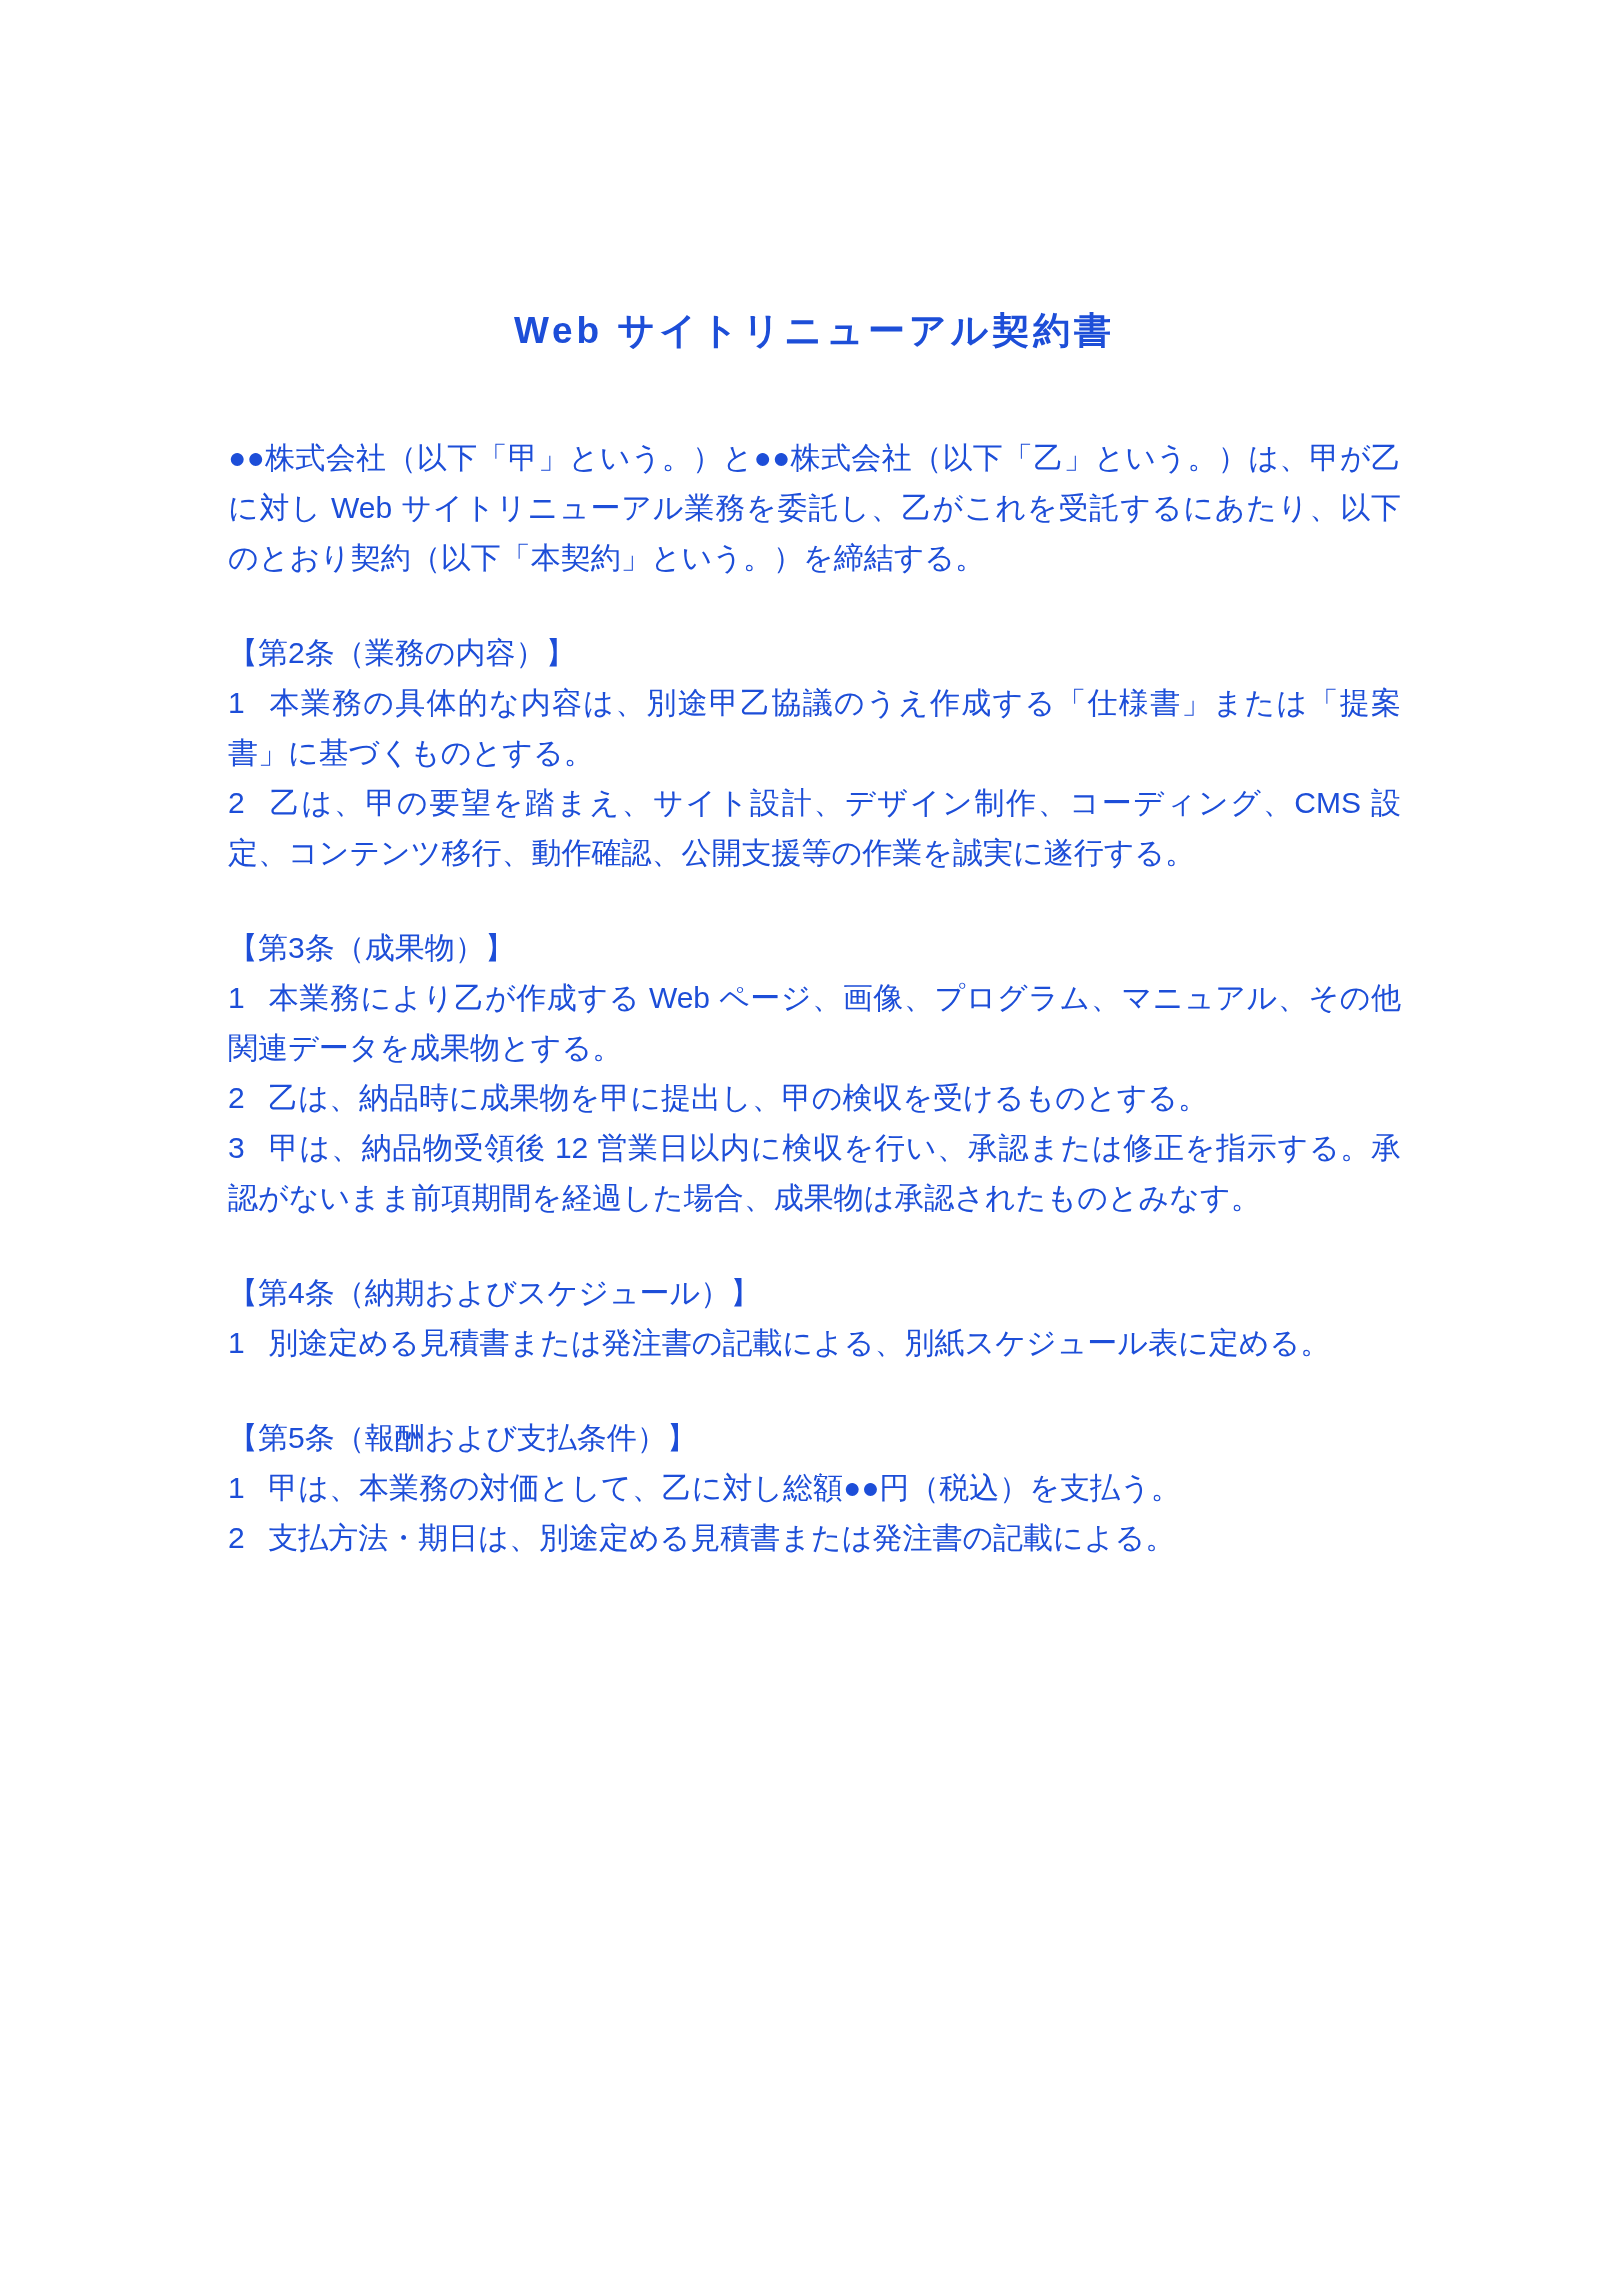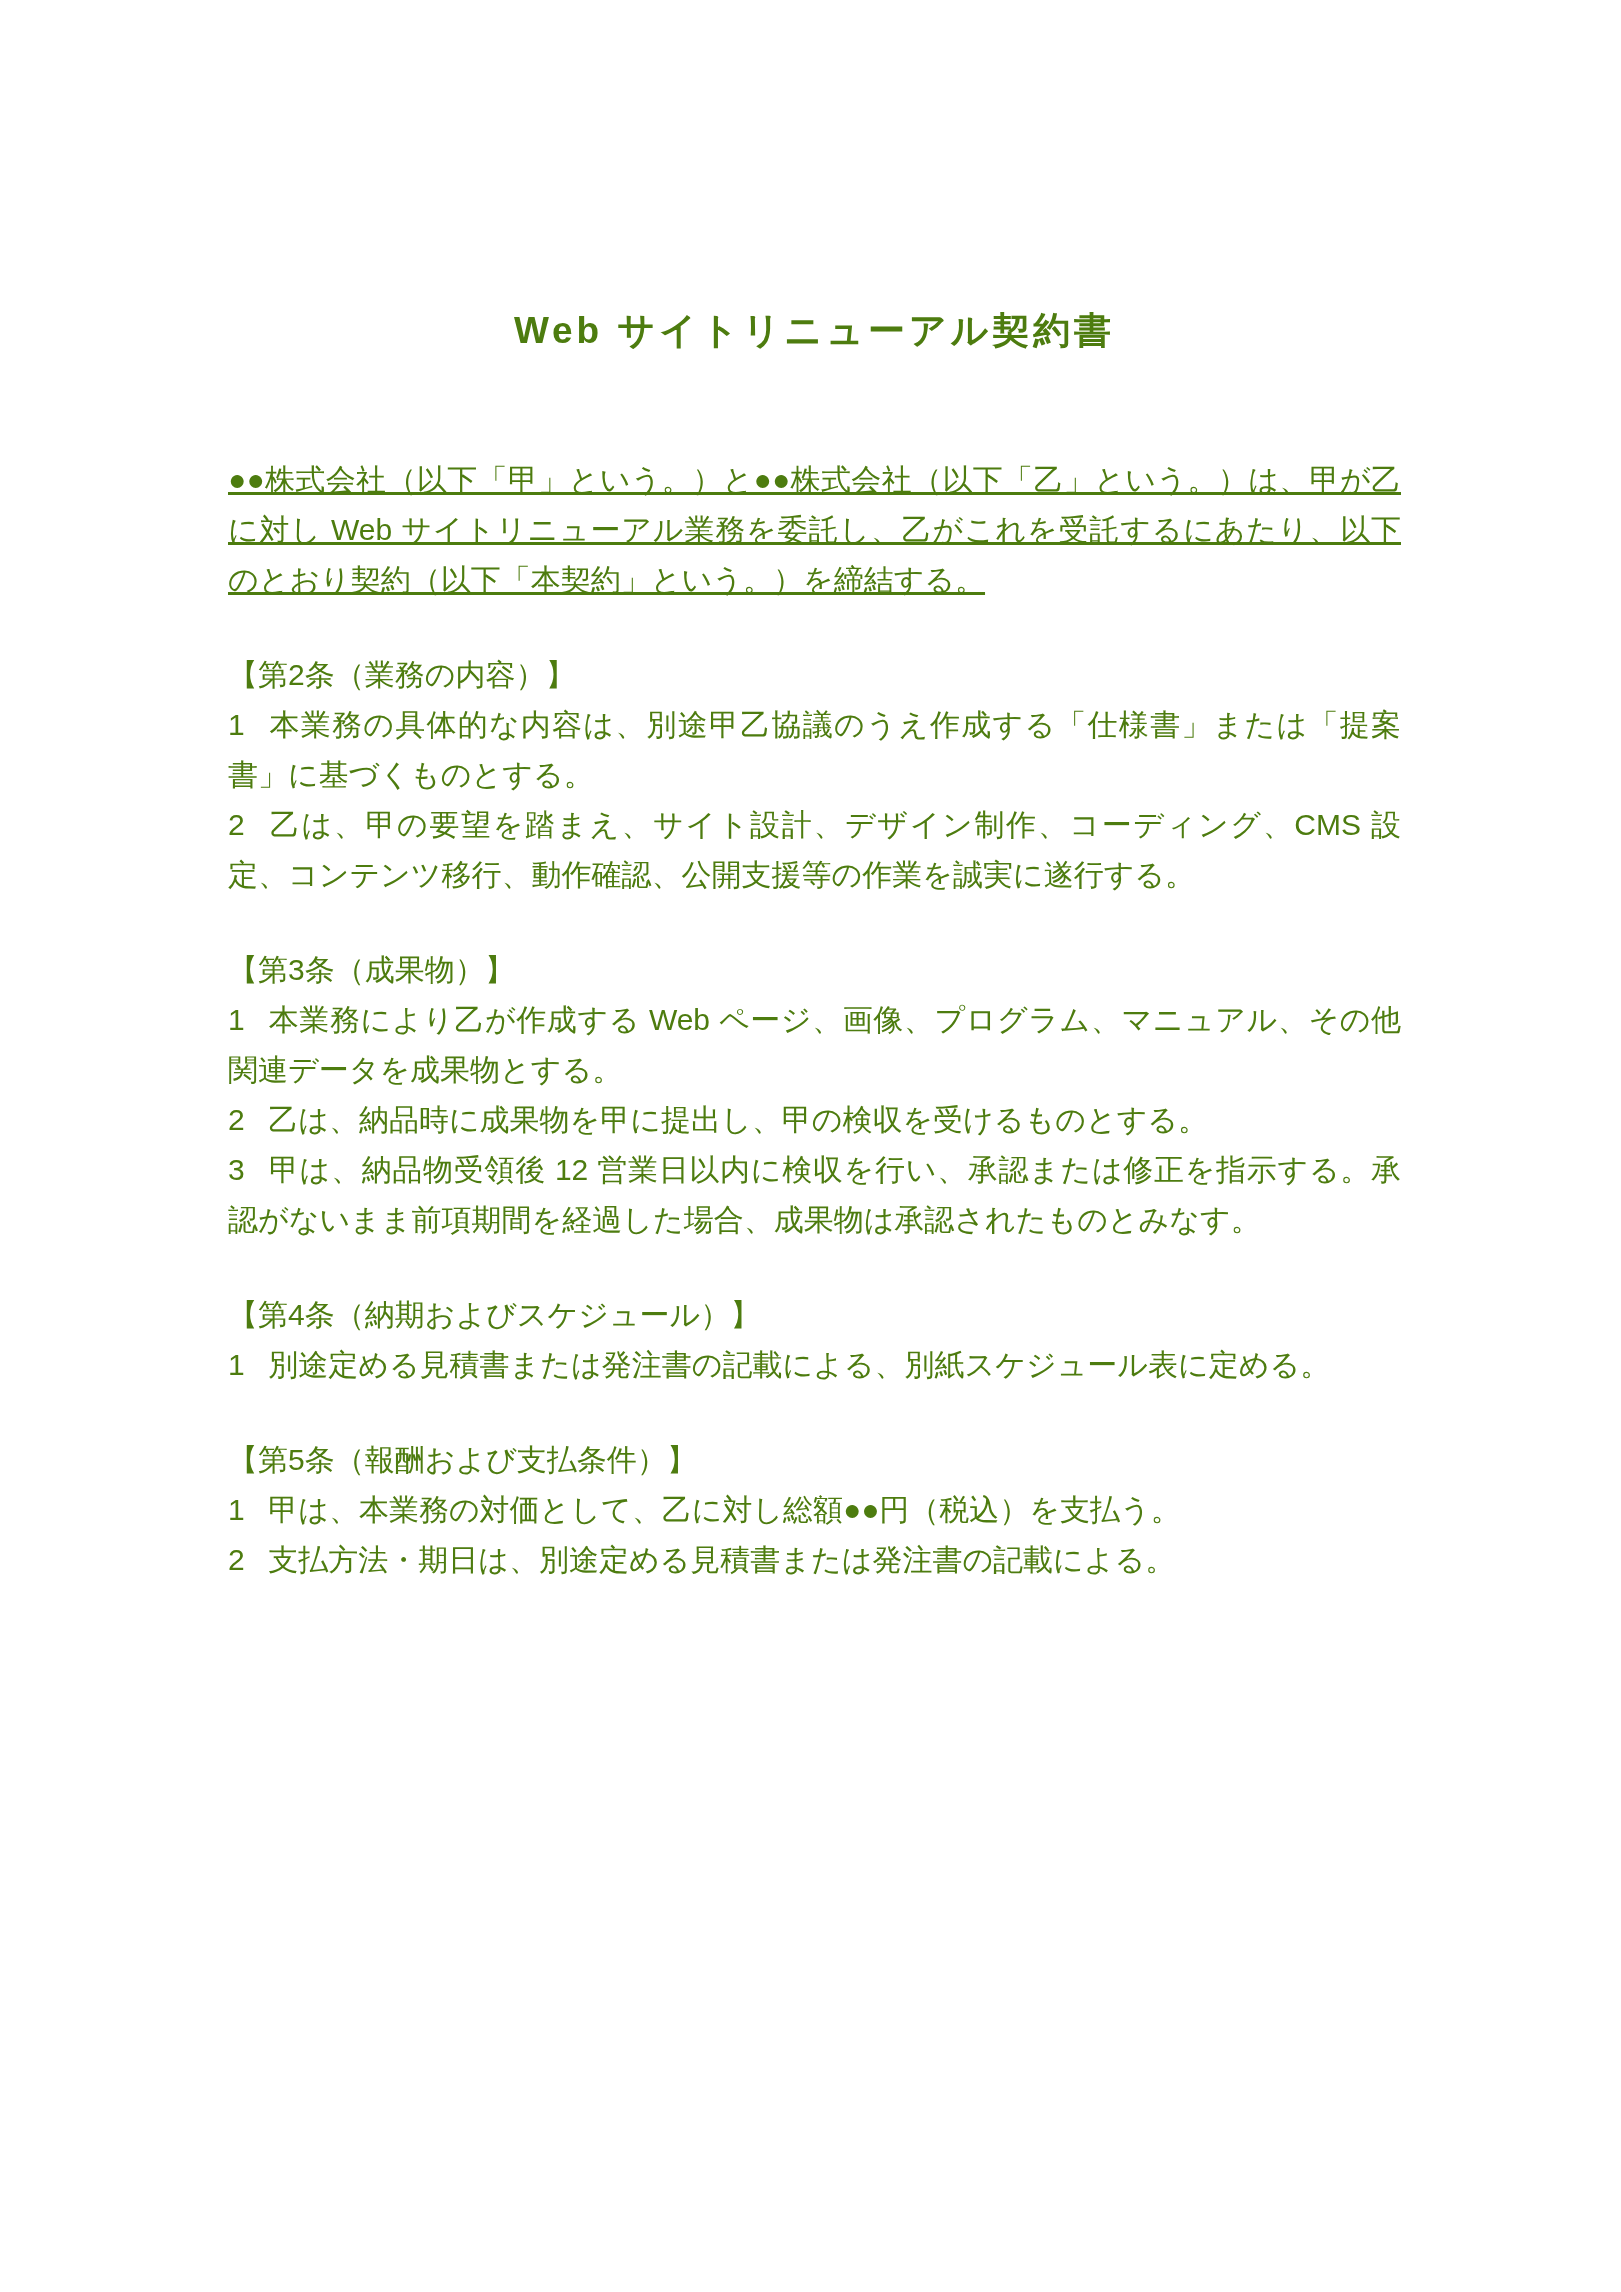--- a/index.html
+++ b/index.html
@@ -6,39 +6,38 @@
     margin: 0;
     padding: 0;
     background: #ffffff;
   }
   .page {
     position: relative;
     width: 1621px;
     height: 2293px;
     box-sizing: border-box;
     background: #ffffff;
-    color: #4d7c0f;
+    color: #1d4ed8;
     font-family: "Liberation Sans", "DejaVu Sans", sans-serif;
     font-size: 30px;
     line-height: 50px;
     padding: 0 220px 0 228px;
     overflow: hidden;
   }
   h1.doc-title {
     margin: 303px 0 0 0;
     font-size: 37px;
     line-height: 55px;
     font-weight: 700;
     letter-spacing: 3.9px;
     text-align: center;
   }
   p.preamble {
-    margin: 97px 0 0 0;
+    margin: 75px 0 0 0;
     text-align: justify;
-    text-decoration: underline;
   }
   section.article {
     margin: 45px 0 0 0;
   }
   section.article p {
     margin: 0;
   }
   p.article-heading {
     text-align: left;
   }

